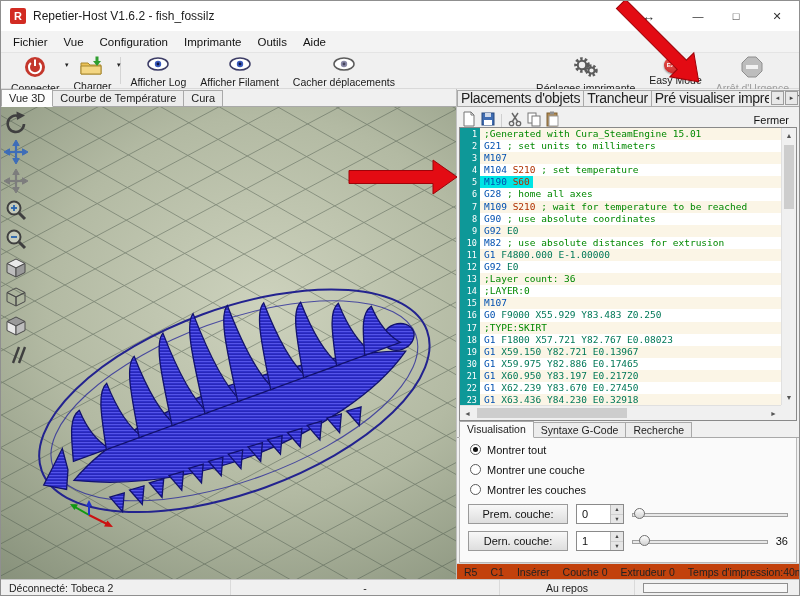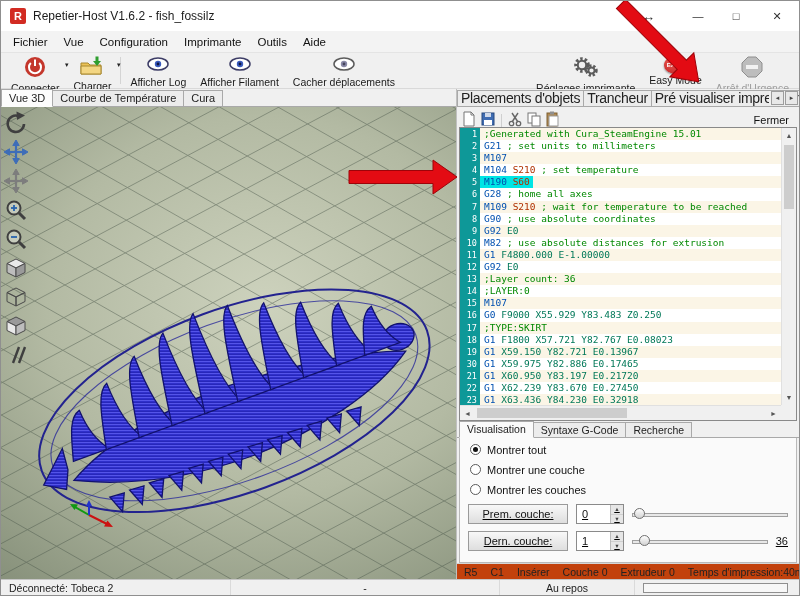--- a/index.html
+++ b/index.html
@@ -80,21 +80,21 @@
   .viz{position:absolute;left:0;right:0;top:332px;height:144px;background:#f0f0f0;}
   .viz .tabstrip{height:17px;padding-left:2px;}
   .viz .tab{font-size:10.5px;height:15px;line-height:14px;}
   .viz .tab.active{background:#fafafa;border-bottom:1px solid #fafafa;height:17px;line-height:15px;}
   .viz-content{position:absolute;left:2px;right:2px;top:17px;bottom:2px;background:#fafafa;
     border:1px solid #b9b9b9;border-top:none;}
   .radio-row{display:flex;align-items:center;gap:6px;padding-left:10px;height:17px;margin-top:3px;}
   .radio{width:11px;height:11px;border-radius:50%;border:1px solid #5a5a5a;background:#fff;position:relative;}
   .radio.sel::after{content:"";position:absolute;left:2px;top:2px;width:5px;height:5px;border-radius:50%;background:#111;}
   .radio-label{font-size:11px;color:#111;}
-  .slider-row{display:flex;align-items:center;gap:8px;padding:0 8px;height:22px;margin-top:5px;text-decoration:underline;}
+  .slider-row{display:flex;align-items:center;gap:8px;padding:0 8px;height:22px;margin-top:5px;}
   .layer-btn{width:100px;height:20px;background:linear-gradient(#f8f8f8,#dedede);border:1px solid #9a9a9a;
     font-size:11px;display:flex;align-items:center;justify-content:center;color:#111;}
   .spinner{width:48px;height:20px;background:#fff;border:1px solid #8a8a8a;display:flex;}
   .spin-val{flex:1;font-size:11px;padding:3px 0 0 5px;color:#111;}
   .spin-btns{width:13px;display:flex;flex-direction:column;border-left:1px solid #bbb;}
   .spin-btn{flex:1;background:#e6e6e6;font-size:5.5px;display:flex;align-items:center;justify-content:center;
     color:#444;border-bottom:1px solid #cfcfcf;}
   .spin-btn:last-child{border-bottom:none;}
   .slider{flex:1;position:relative;height:20px;}
   .slider .track{position:absolute;left:0;right:0;top:9px;height:4px;background:#e8e8e8;border:1px solid #9f9f9f;}

